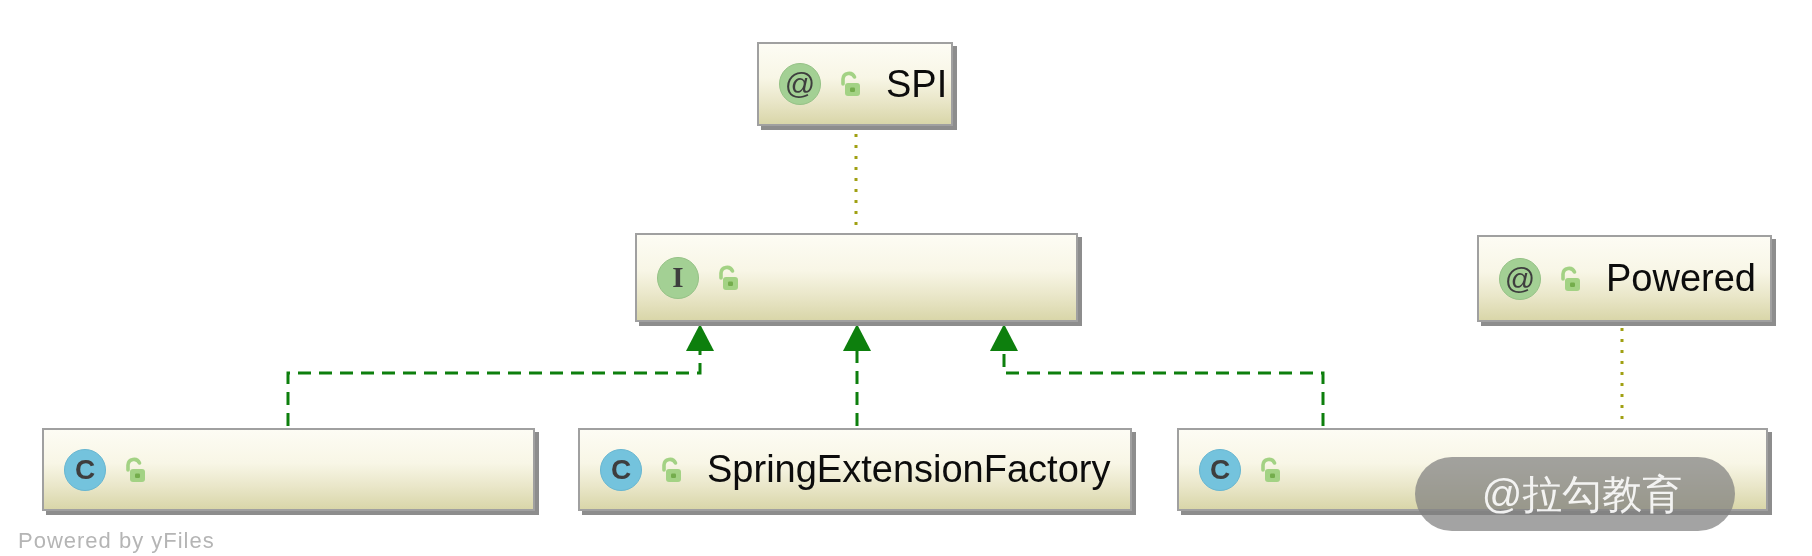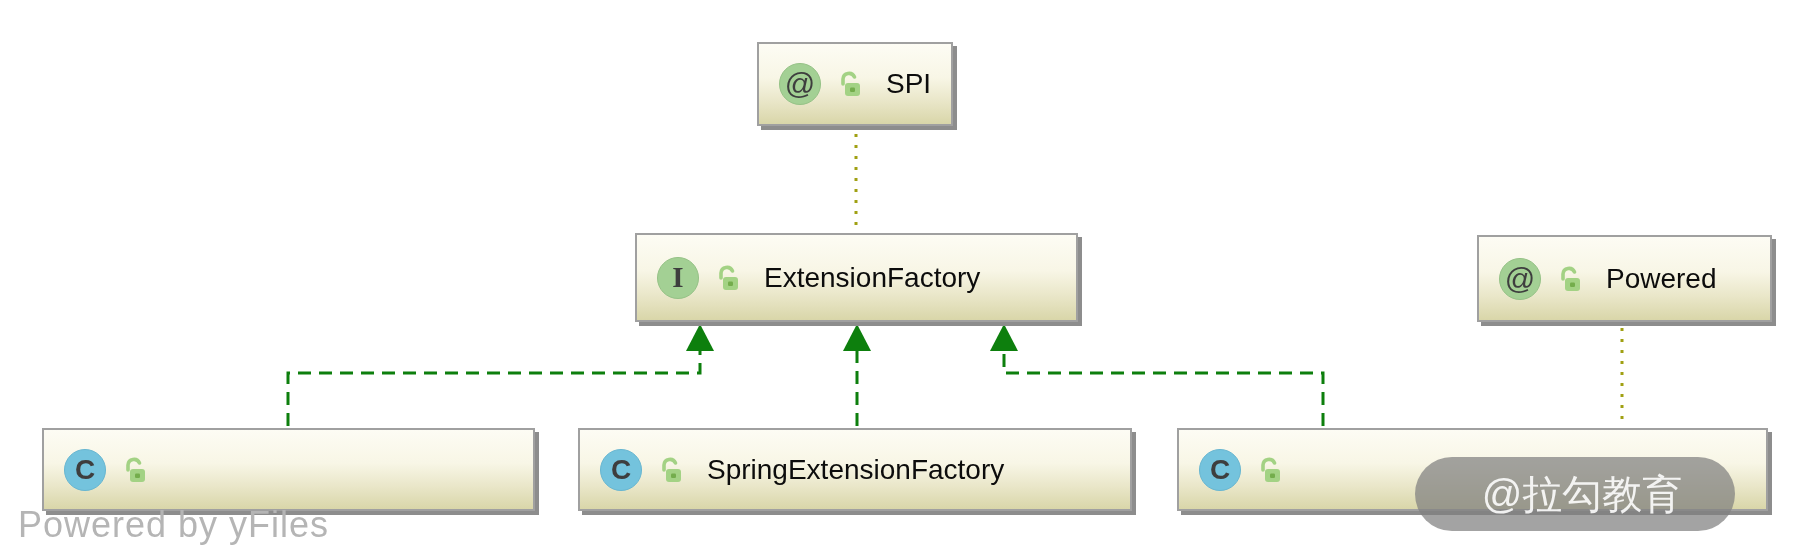--- a/index.html
+++ b/index.html
@@ -39,36 +39,36 @@
   .badge .glyph {
     color: #3e3e3e;
     line-height: 1;
   }
   .glyph-at        { font-size: 30px; font-weight: 500; }
   .glyph-interface { font-family: "Liberation Serif", serif; font-size: 29px; font-weight: 700; }
   .glyph-class     { font-size: 28px; font-weight: 600; }
   .lock { margin-left: 13px; flex: 0 0 auto; }
   .label {
     margin-left: 20px;
-    font-size: 28px;
+    font-size: 38px;
     color: #0c0c0c;
     white-space: nowrap;
   }
   
   #n-spi { left: 757px; top: 42px;  width: 196px; height: 84px; }
   #n-ef  { left: 635px; top: 233px; width: 443px; height: 89px; }
   #n-ad  { left: 1477px; top: 235px; width: 295px; height: 87px; }
   #n-sef { left: 42px;  top: 428px; width: 493px; height: 83px; }
   #n-spf { left: 578px; top: 428px; width: 554px; height: 83px; }
   #n-aef { left: 1177px; top: 428px; width: 591px; height: 83px; }
 
   .powered-by {
     position: absolute;
-    left: 18px; top: 504px;
-    font-size: 36px;
+    left: 18px; top: 528px;
+    font-size: 22px;
     color: #b5b5b5;
     z-index: 5;
     letter-spacing: 1px;
   }
   .watermark {
     position: absolute;
     left: 1415px; top: 457px;
     width: 320px; height: 74px;
     background: rgba(128,128,128,0.72);
     border-radius: 37px;
@@ -127,21 +127,20 @@
 
   <div class="node" id="n-ef">
     <span class="badge badge-green">
       <span class="glyph glyph-interface">I</span>
     </span>
     <svg class="lock" width="32" height="32" viewBox="0 0 32 32">
       <path d="M9 16 L9 11 A6 6 0 0 1 20.5 9" fill="none" stroke="#a3d284" stroke-width="3.6" stroke-linecap="round"></path>
       <rect x="11" y="15" width="15" height="13" rx="3" fill="#a3d284"></rect>
       <rect x="16" y="19.5" width="5" height="4.5" rx="1.2" fill="#74ad4c"></rect>
     </svg>
-    <span class="label">ExtensionFactory</span>
   </div>
 
   <div class="node" id="n-ad">
     <span class="badge badge-green">
       <span class="glyph glyph-at">@</span>
     </span>
     <svg class="lock" width="32" height="32" viewBox="0 0 32 32">
       <path d="M9 16 L9 11 A6 6 0 0 1 20.5 9" fill="none" stroke="#a3d284" stroke-width="3.6" stroke-linecap="round"></path>
       <rect x="11" y="15" width="15" height="13" rx="3" fill="#a3d284"></rect>
       <rect x="16" y="19.5" width="5" height="4.5" rx="1.2" fill="#74ad4c"></rect>

